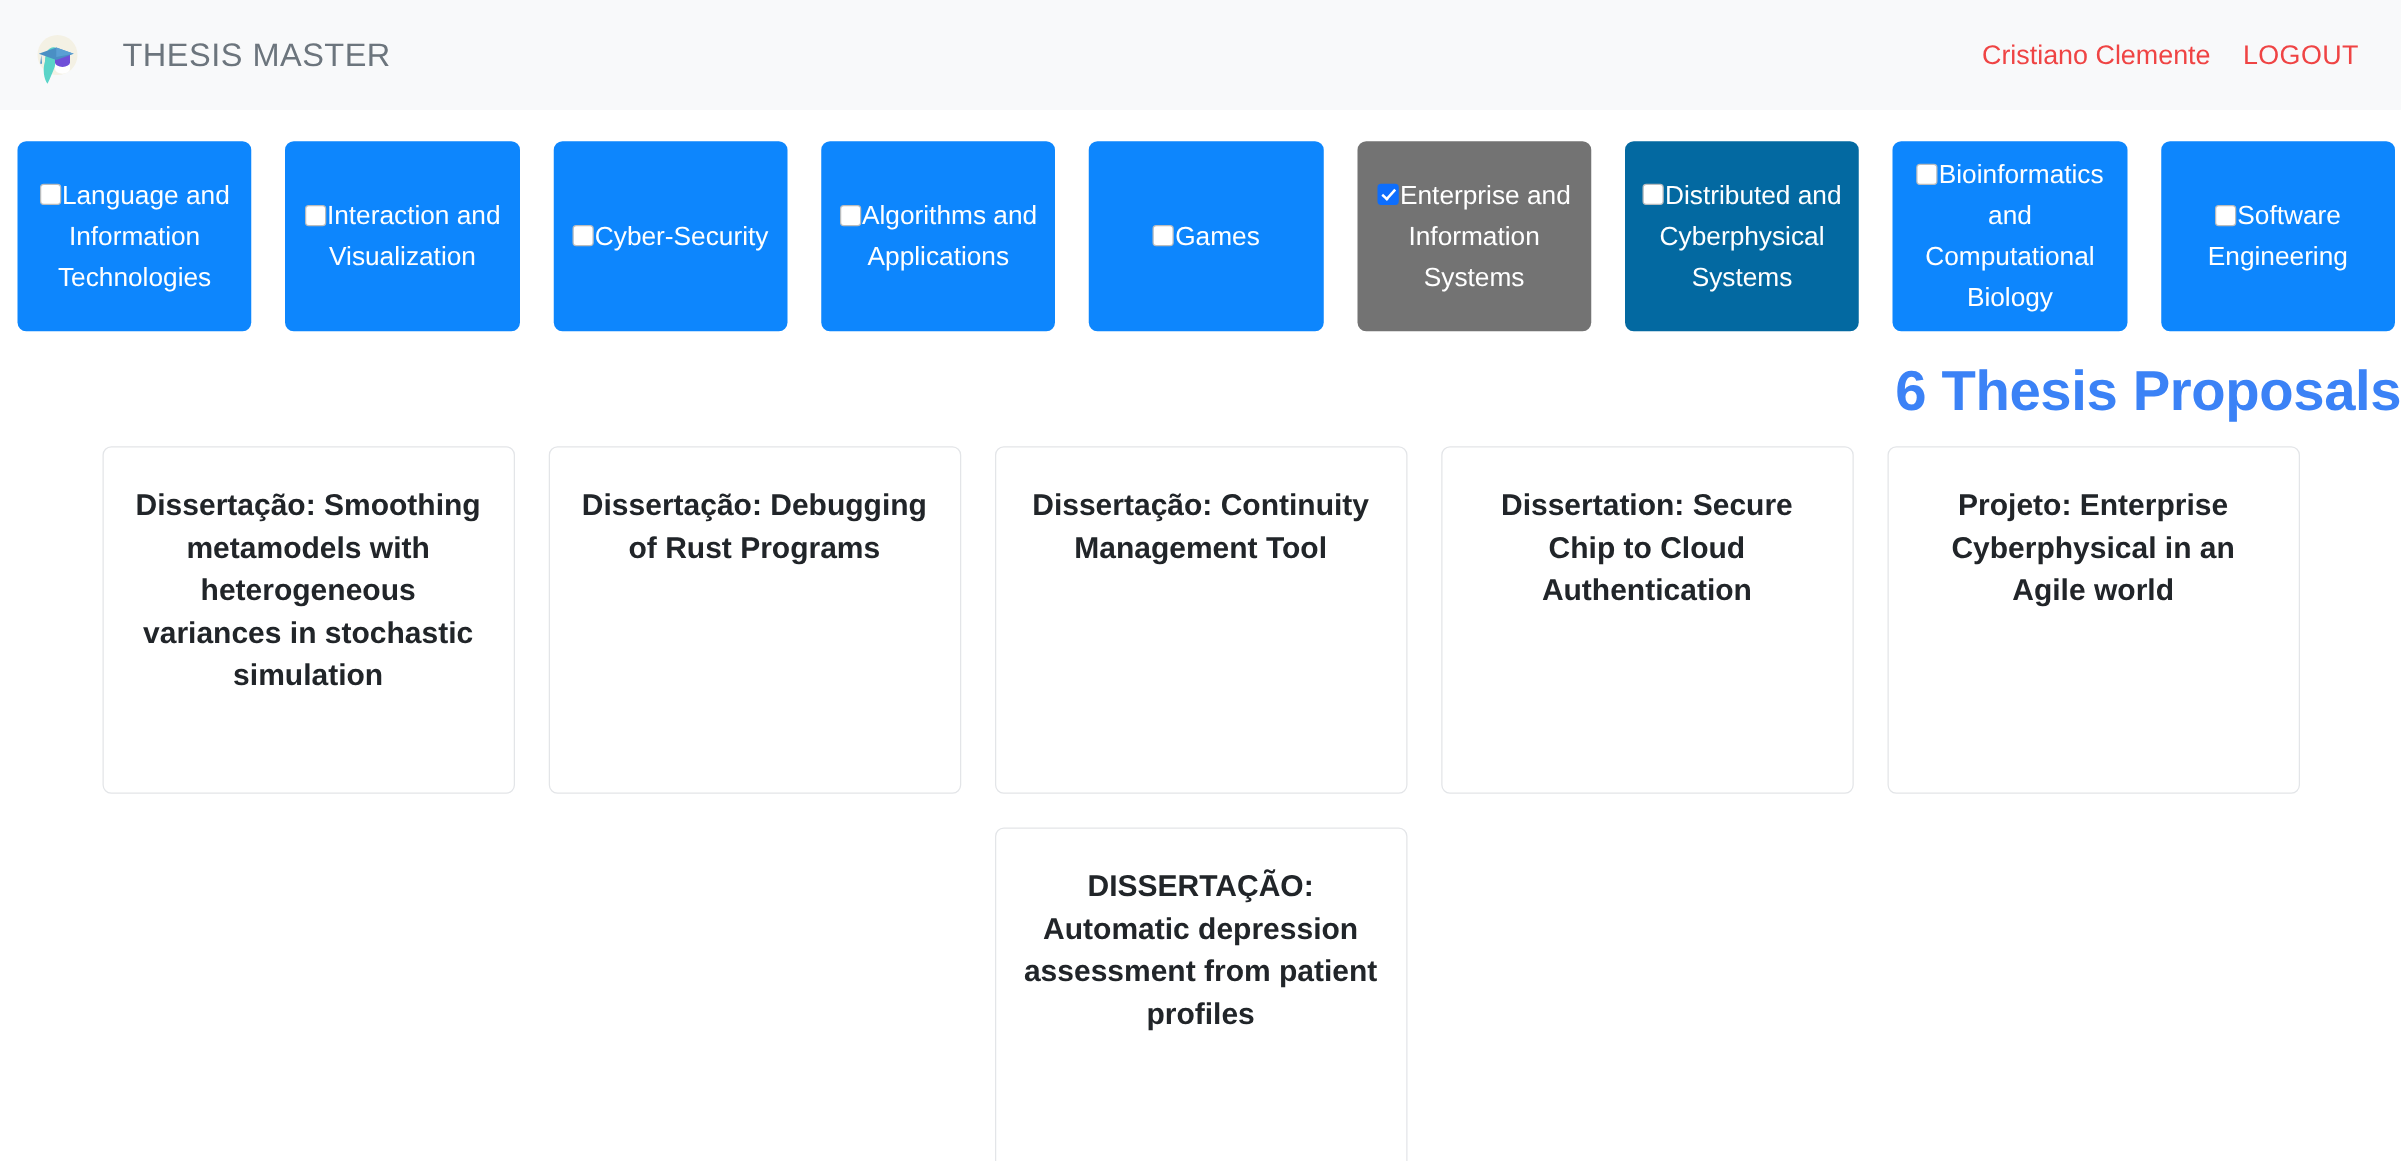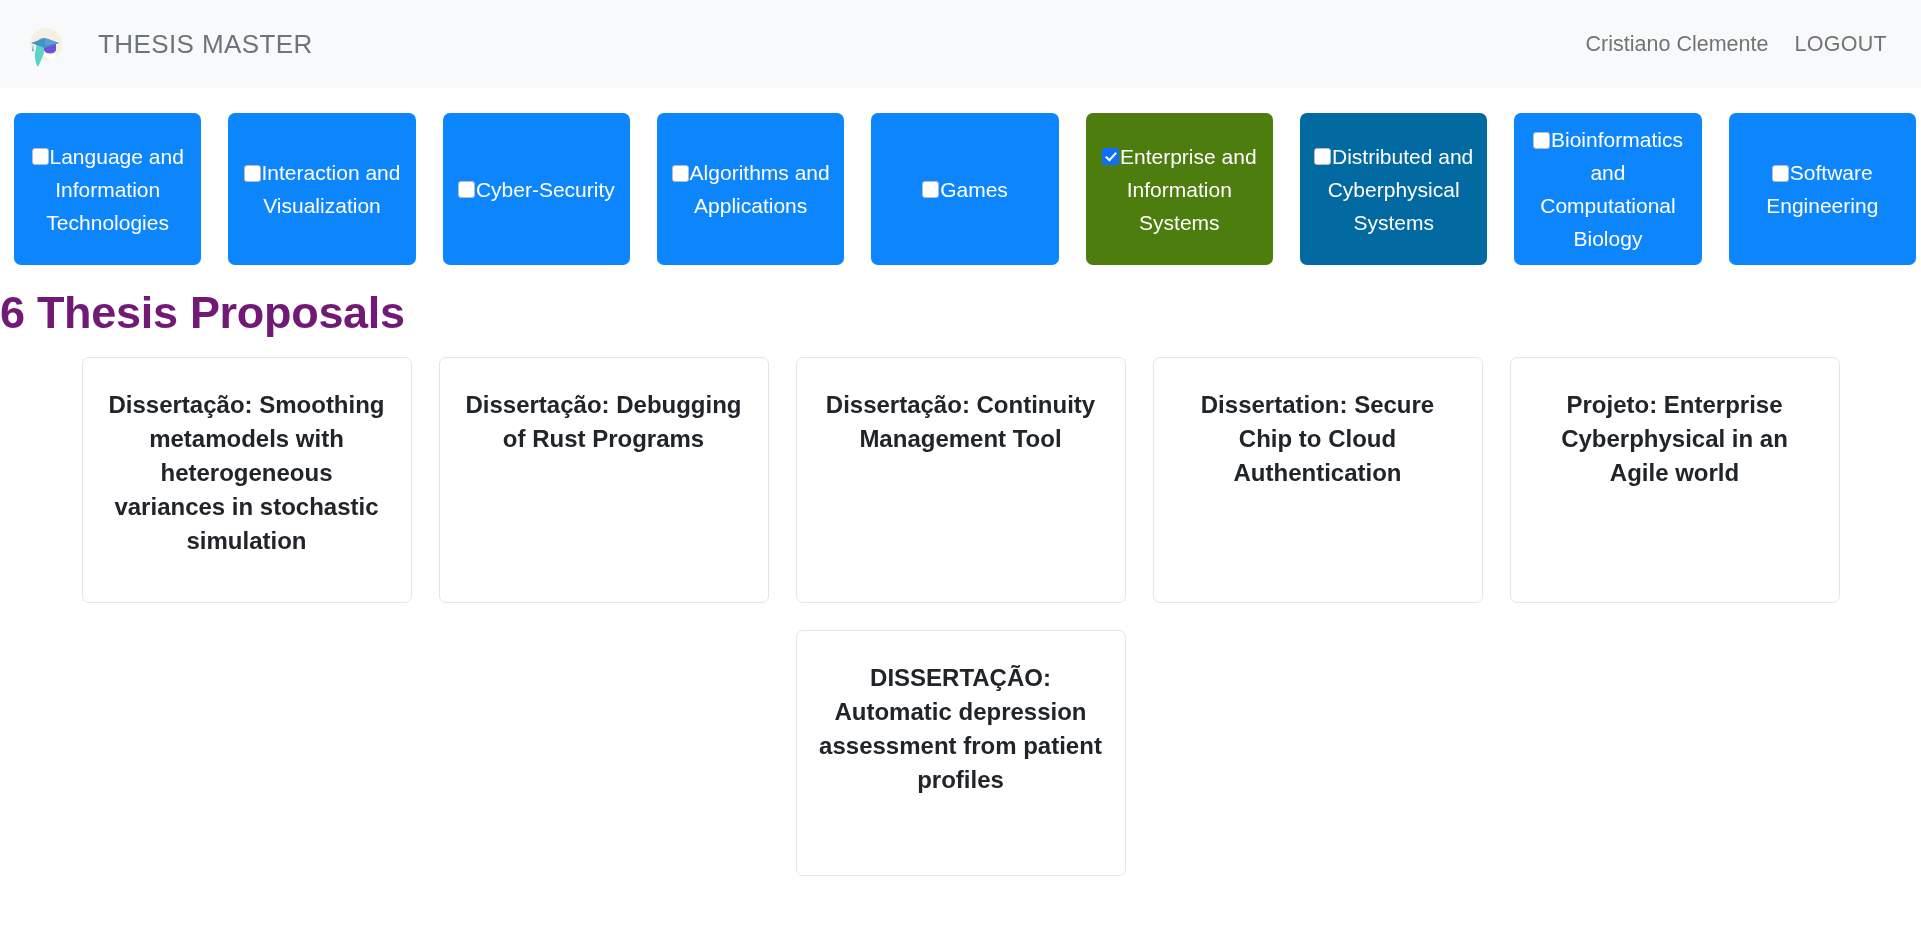--- a/index.html
+++ b/index.html
@@ -40,21 +40,21 @@
   }
   .nav-right {
     margin-left: auto;
     display: flex;
     align-items: center;
     gap: 26px;
     padding-right: 10px;
   }
   .nav-user, .nav-logout {
     font-size: 21.5px;
-    color: #737373;
+    color: #ef4444;
     font-weight: 400;
     text-decoration: none;
     white-space: nowrap;
   }
   .nav-logout { letter-spacing: .3px; }
 
   
   .filters {
     display: flex;
     align-items: flex-start;
@@ -72,21 +72,21 @@
     font-family: "Liberation Sans", sans-serif;
     font-size: 21px;
     line-height: 33px;
     text-align: center;
     display: flex;
     align-items: center;
     justify-content: center;
     padding: 8px 6px;
     cursor: pointer;
   }
-  .filter-btn.selected { background: #4d7c0f; }
+  .filter-btn.selected { background: #737373; }
   .filter-btn.shaded   { background: #0369a1; }
 
   .fb-inner { display: inline; }
 
   .cbx {
     display: inline-block;
     width: 17px; height: 17px;
     background: #ffffff;
     border: 1px solid #b9bcbe;
     border-radius: 3px;
@@ -104,40 +104,40 @@
     position: absolute;
     left: 5px; top: 1px;
     width: 4px; height: 9px;
     border: solid #ffffff;
     border-width: 0 2px 2px 0;
     transform: rotate(42deg);
   }
 
   
   .page-title {
-    text-align: left;
+    text-align: right;
     font-size: 45px;
     font-weight: 600;
-    color: #701a75;
+    color: #3b82f6;
     margin: 22px 0 18px 0;
     letter-spacing: -.3px;
   }
 
   
   .cards-row {
     display: flex;
     justify-content: center;
     gap: 27px;
     padding: 0 75px;
     width: 100%;
   }
   .cards-row + .cards-row { margin-top: 27px; }
   .card {
     width: 330px;
-    height: 246px;
+    height: 278px;
     background: #ffffff;
     border: 1px solid #e3e5e8;
     border-radius: 7px;
     padding: 30px 22px;
     text-align: center;
     cursor: pointer;
   }
   .card-title {
     font-size: 24px;
     line-height: 34px;

